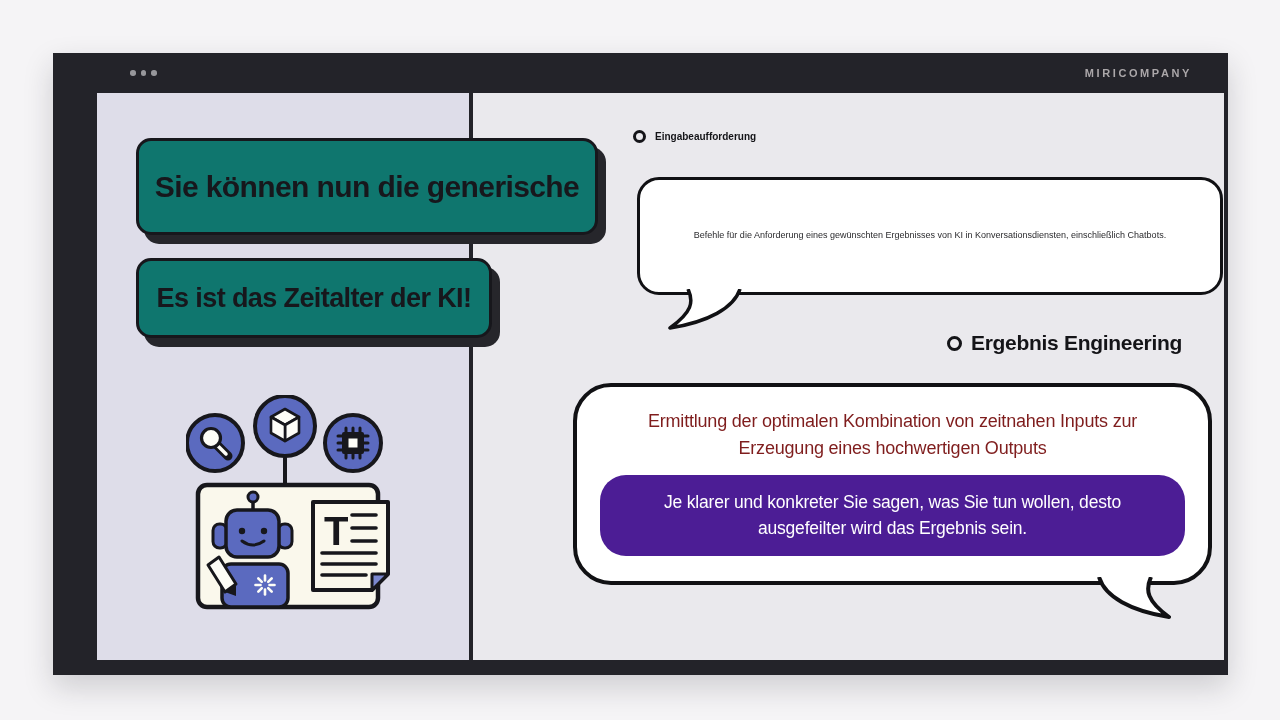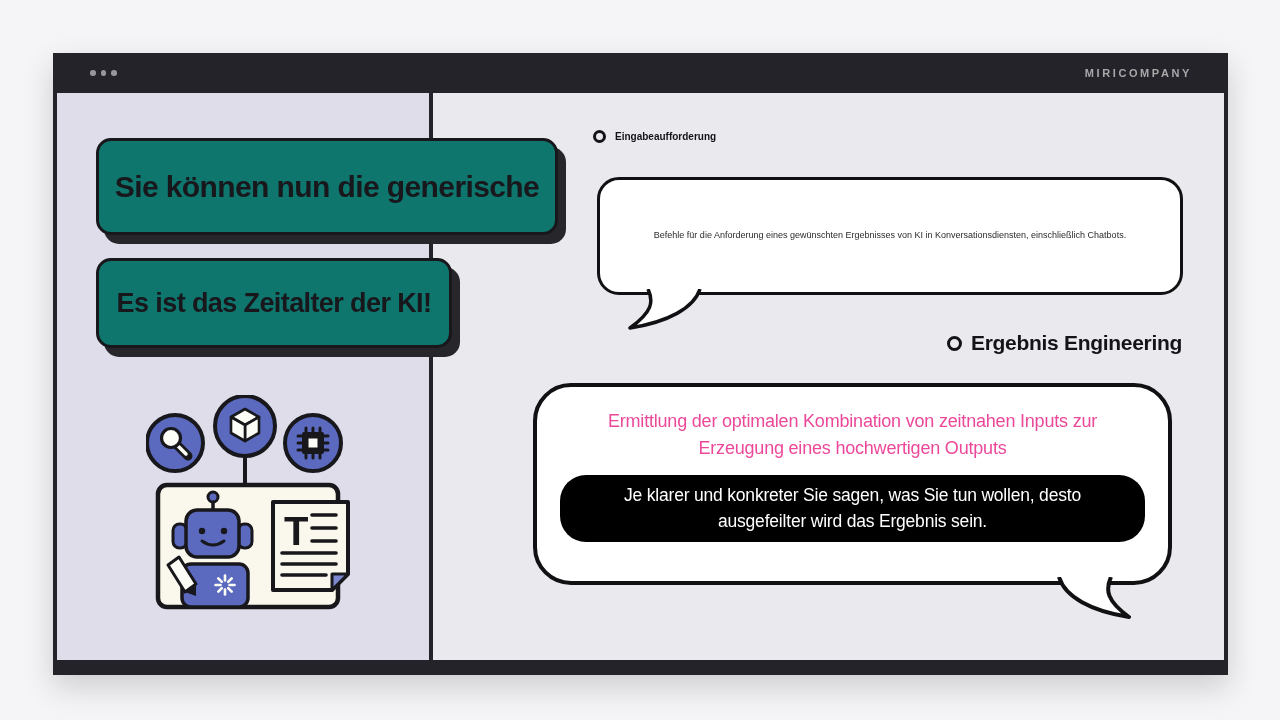--- a/index.html
+++ b/index.html
@@ -4,21 +4,21 @@
 <style>
   * { margin:0; padding:0; box-sizing:border-box; }
   html,body { width:1280px; height:720px; }
   body {
     background:#f5f4f6;
     font-family:"Liberation Sans", sans-serif;
     position:relative; overflow:hidden;
   }
   .window {
     position:absolute; left:53px; top:53px; width:1175px; height:622px;
-    background:#232329; box-shadow:0 12px 28px rgba(30,30,40,.18);
+    background:#232329; box-shadow:0 12px 28px rgba(30,30,40,.18);padding-left:40px;
   }
   .titlebar {
     height:40px; display:flex; align-items:center; justify-content:space-between;
     padding:0 36px 0 37px;
   }
   .dots { display:flex; gap:5px; cursor:pointer; }
   .dot { width:5.5px; height:5.5px; border-radius:50%; background:#97979b; }
   .brand {
     color:#aba7a9; font-size:11px; font-weight:700; letter-spacing:2.6px;
   }
@@ -32,21 +32,21 @@
 
   
   .card {
     position:absolute; z-index:6;
     background:#0f766e; border:3px solid #17171c; border-radius:15px;
     box-shadow:8px 9px 0 #26262b;
     display:flex; align-items:center; justify-content:center;
     color:#17171c; font-weight:700; letter-spacing:-0.6px; text-align:center;
   }
   .card1 { left:39px; top:45px;  width:462px; height:97px; font-size:30px; }
-  .card2 { left:39px; top:165px; width:356px; height:90px; font-size:27px; }
+  .card2 { left:39px; top:165px; width:356px; height:80px; font-size:27px; }
 
   
   .sec-label {
     position:absolute; z-index:4; display:flex; align-items:center; gap:9px;
     color:#141418; font-weight:700;
   }
   .sec-label .ring {
     border:3px solid #141418; border-radius:50%; background:transparent; flex:0 0 auto;
   }
   .label1 { left:536px; top:37px; font-size:10px; }
@@ -61,25 +61,25 @@
     display:flex; align-items:center; justify-content:center;
   }
   .bubble1 .small-text {
     font-size:9px; color:#2b2b2e; text-align:center; padding:0 50px; line-height:1.5;
   }
   .bubble2 {
     left:476px; top:290px; width:639px; height:202px; border-radius:38px; border-width:4px;
   }
   .bubble2 .main-text {
     margin:21px auto 0; max-width:548px; text-align:center;
-    font-size:18px; font-weight:500; color:#ec4899; line-height:1.5; letter-spacing:-0.2px;
+    font-size:18px; font-weight:500; color:#7f1d1d; line-height:1.5; letter-spacing:-0.2px;
   }
   .highlight-box {
-    margin:13px auto 0; width:calc(100% - 46px); height:67px;
-    background:#000000; border-radius:26px;
+    margin:13px auto 0; width:calc(100% - 46px); height:81px;
+    background:#4c1d95; border-radius:26px;
     display:flex; align-items:center; justify-content:center;
   }
   .highlight-box .hl-text {
     color:#ffffff; font-size:17.5px; font-weight:500; line-height:1.45;
     text-align:center; max-width:525px; letter-spacing:-0.2px;
   }
   .tail { position:absolute; z-index:4; }
   .tail1 { left:28px; top:calc(100% - 3px); }
   .tail2 { left:509px; top:calc(100% - 4px); }
 

